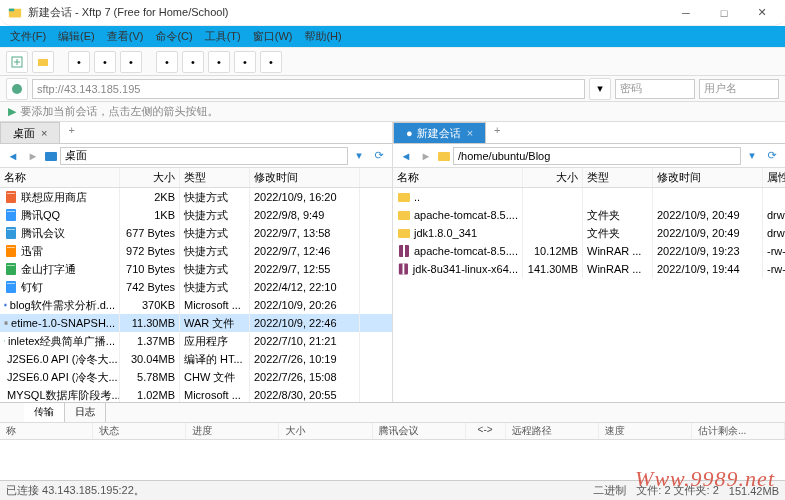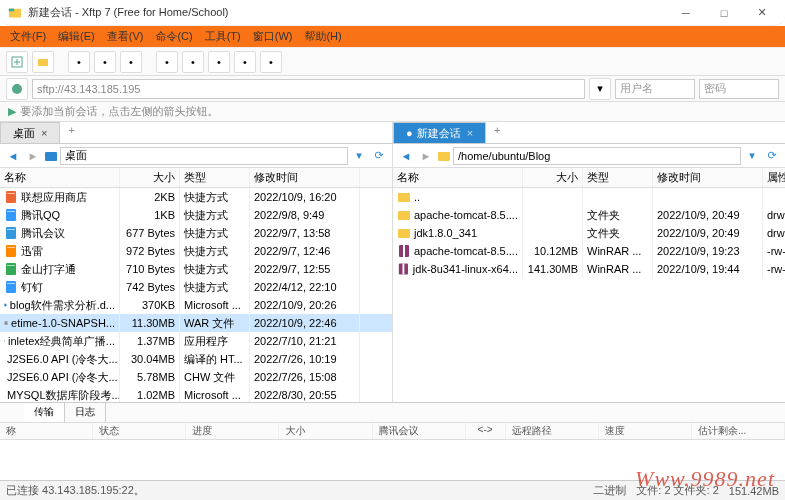--- a/index.html
+++ b/index.html
@@ -2,21 +2,21 @@
 <html><head>
 <meta charset="utf-8">
 <style>
 * { margin: 0; padding: 0; box-sizing: border-box; font-family: "Microsoft YaHei", "SimSun", sans-serif; font-size: 11px; }
 body { background: #fff; width: 785px; height: 500px; overflow: hidden; display: flex; flex-direction: column; }
 .titlebar { height: 26px; background: #fff; display: flex; align-items: center; padding: 0 8px; border-bottom: 1px solid #eee; border-radius: 11px; }
 .titlebar .icon { width: 14px; height: 14px; margin-right: 6px; }
 .titlebar .title { flex: 1; color: #333; }
 .titlebar .winbtns { display: flex; gap: 8px; }
 .titlebar .winbtns span { width: 30px; height: 20px; display: flex; align-items: center; justify-content: center; color: #555; }
-.menubar { height: 22px; background: #f97316; display: flex; align-items: center; padding: 0 6px; gap: 4px; border-bottom: 1px solid #eee; }
+.menubar { height: 22px; background: #0ea5e9; display: flex; align-items: center; padding: 0 6px; gap: 4px; border-bottom: 1px solid #eee; }
 .menubar span { padding: 2px 4px; color: #333; }
 .toolbar { height: 28px; background: #fafafa; display: flex; align-items: center; padding: 0 6px; gap: 4px; border-bottom: 1px solid #ddd; }
 .tbbtn { width: 22px; height: 22px; border: 1px solid #ddd; background: #fff; display: flex; align-items: center; justify-content: center; border-radius: 2px; }
 .addrbar { height: 26px; background: #fafafa; display: flex; align-items: center; padding: 0 6px; gap: 4px; border-bottom: 1px solid #ddd; }
 .addrbar .addr { flex: 1; border: 1px solid #ccc; height: 20px; padding: 0 4px; display: flex; align-items: center; background: #fff; color: #888; }
 .addrbar .cred { width: 80px; border: 1px solid #ccc; height: 20px; padding: 0 4px; display: flex; align-items: center; color: #999; background: #fff; }
 .hint { height: 20px; background: #fafafa; padding: 0 8px; display: flex; align-items: center; color: #888; border-bottom: 1px solid #ddd; }
 .hint .flag { color: #4a7; margin-right: 4px; }
 .panels { flex: 1; display: flex; min-height: 0; }
 .panel { flex: 1; display: flex; flex-direction: column; border-right: 1px solid #ddd; min-width: 0; }
@@ -106,22 +106,22 @@
 </div>
 
 <div class="addrbar">
   <div class="tbbtn">
       <svg width="12" height="12" viewBox="0 0 12 12">
         <circle fill="#5a8" cx="6" cy="6" r="5"></circle>
       </svg>
     </div>
   <div class="addr">sftp://43.143.185.195</div>
   <div class="tbbtn">▾</div>
+  <div class="cred">密码</div>
   <div class="cred">用户名</div>
-  <div class="cred">密码</div>
 </div>
 
 <div class="hint">
   <span class="flag">▶</span>
   <span>要添加当前会话，点击左侧的箭头按钮。</span>
 </div>
 
 <div class="panels">
   <div class="panel local">
     <div class="tabs">

